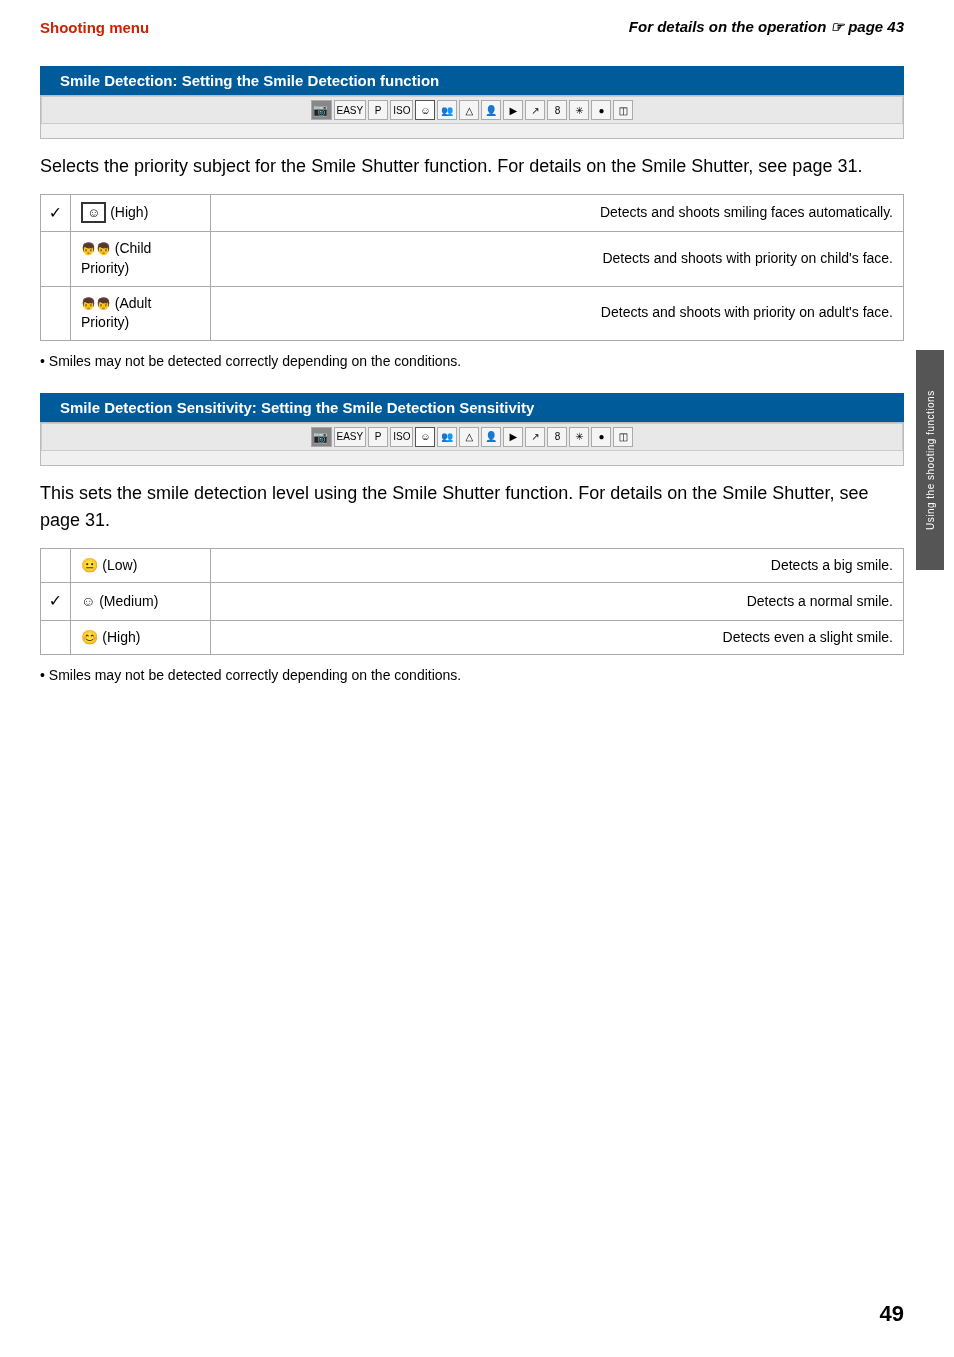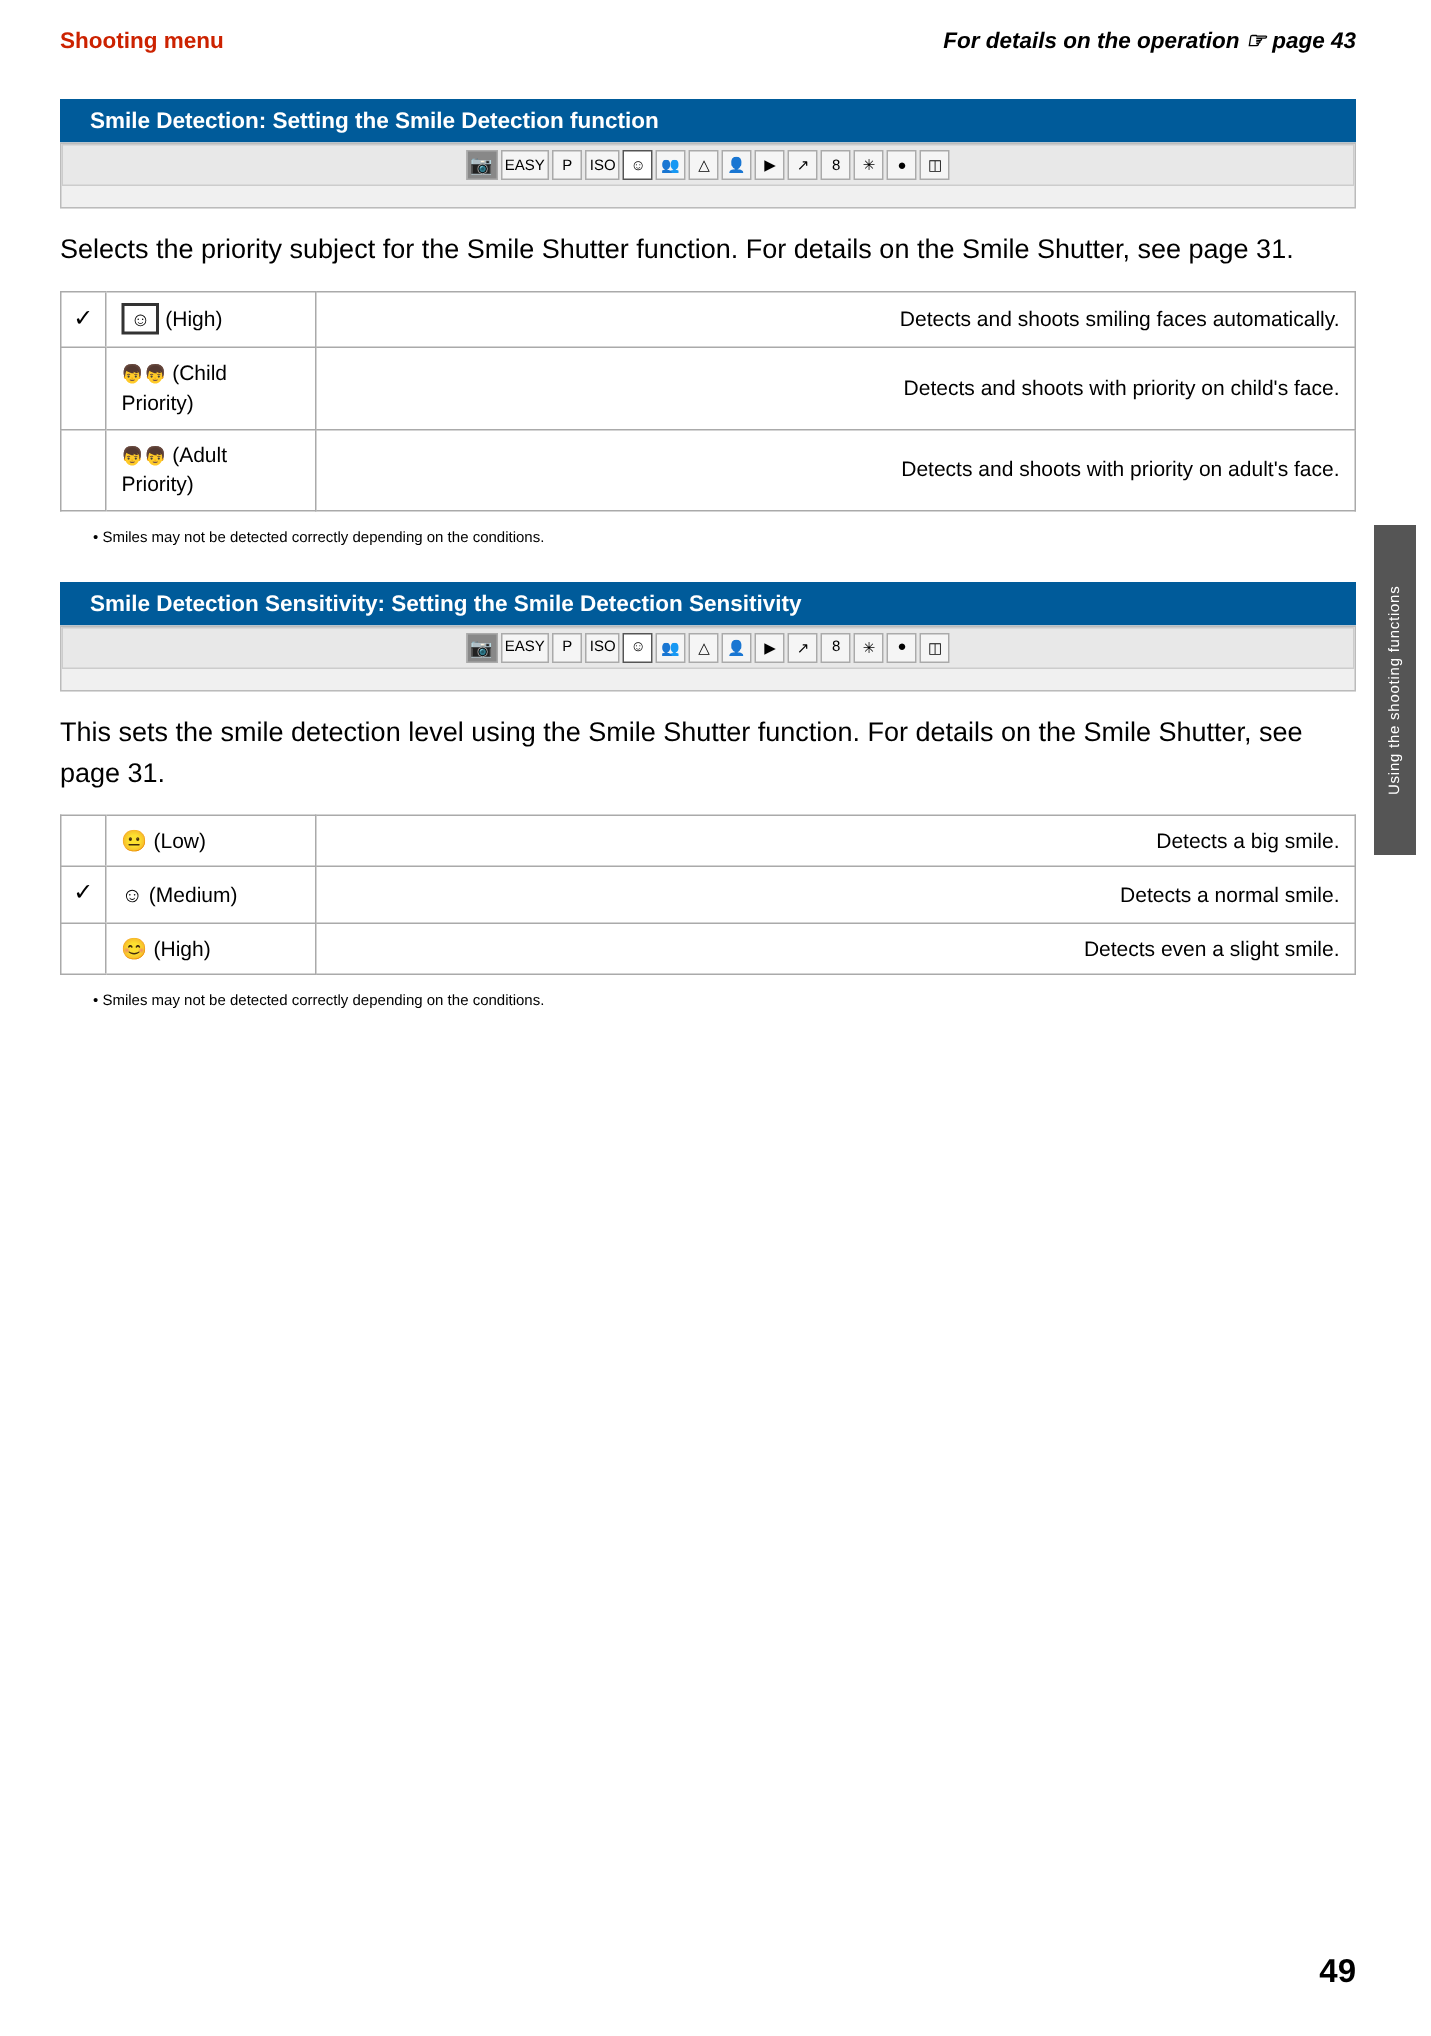--- a/index.html
+++ b/index.html
@@ -133,24 +133,23 @@
       width: auto;
       text-align: right;
     }
 
     .options-table tr:first-child td {
       border-top: 1px solid #aaa;
     }
 
     
     .note {
-      font-size: 10px;
+      font-size: 14px;
       margin-bottom: 24px;
       margin-top: 4px;
-      margin-left: 22px;
     }
 
     
     .side-label {
       position: absolute;
       right: 0;
       top: 350px;
       width: 28px;
       background: #555;
       color: #fff;

